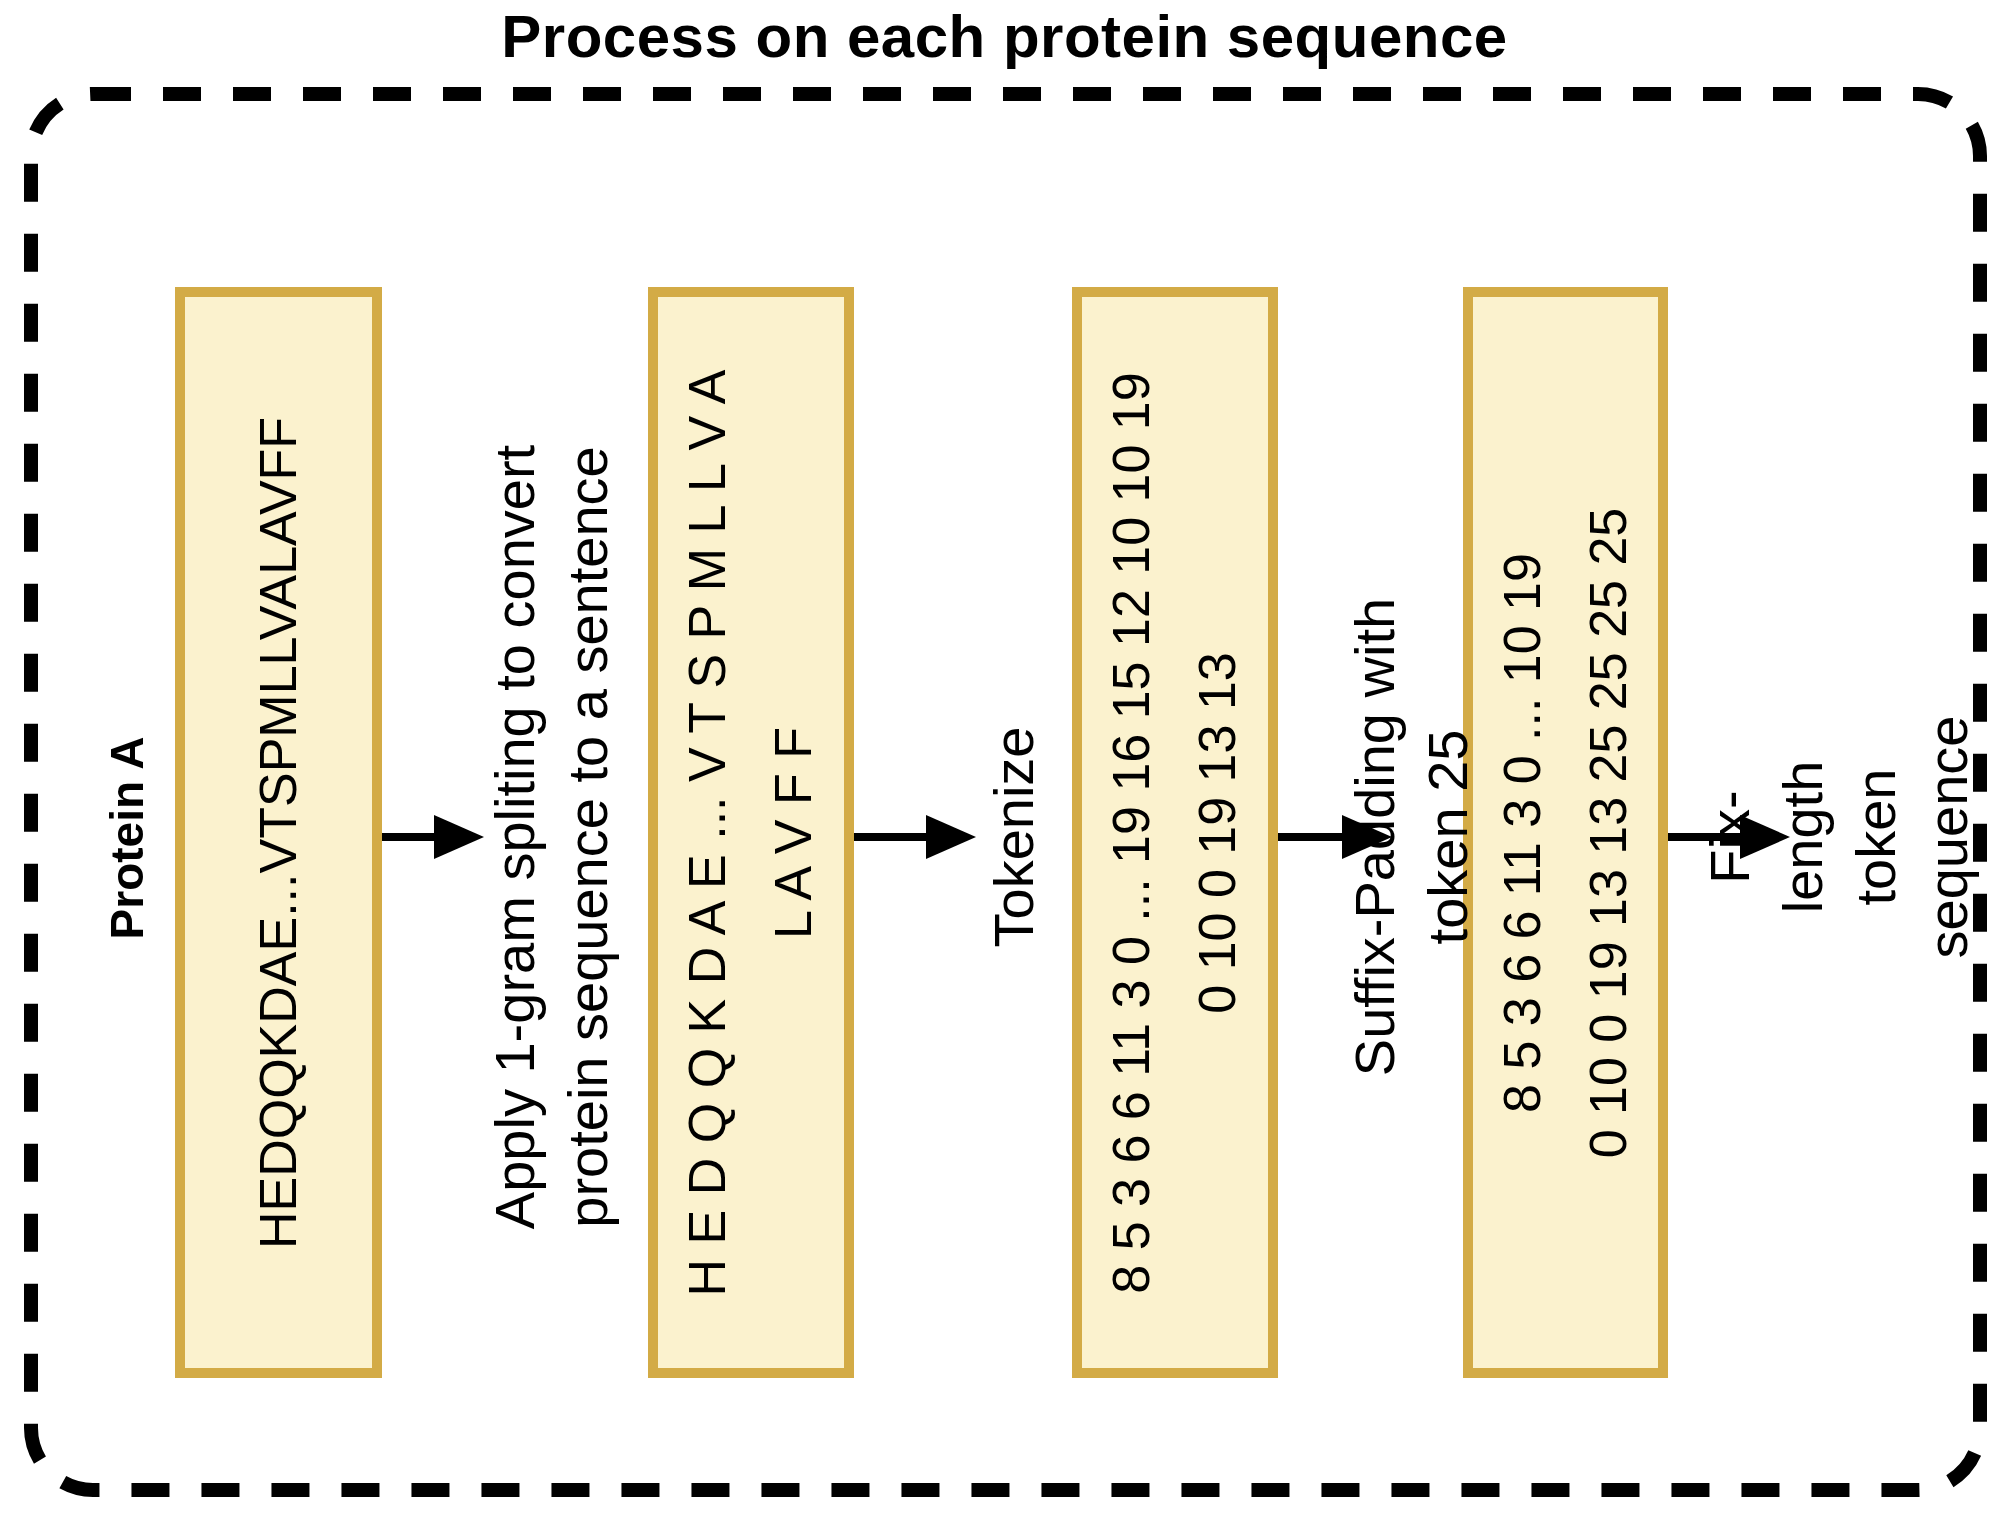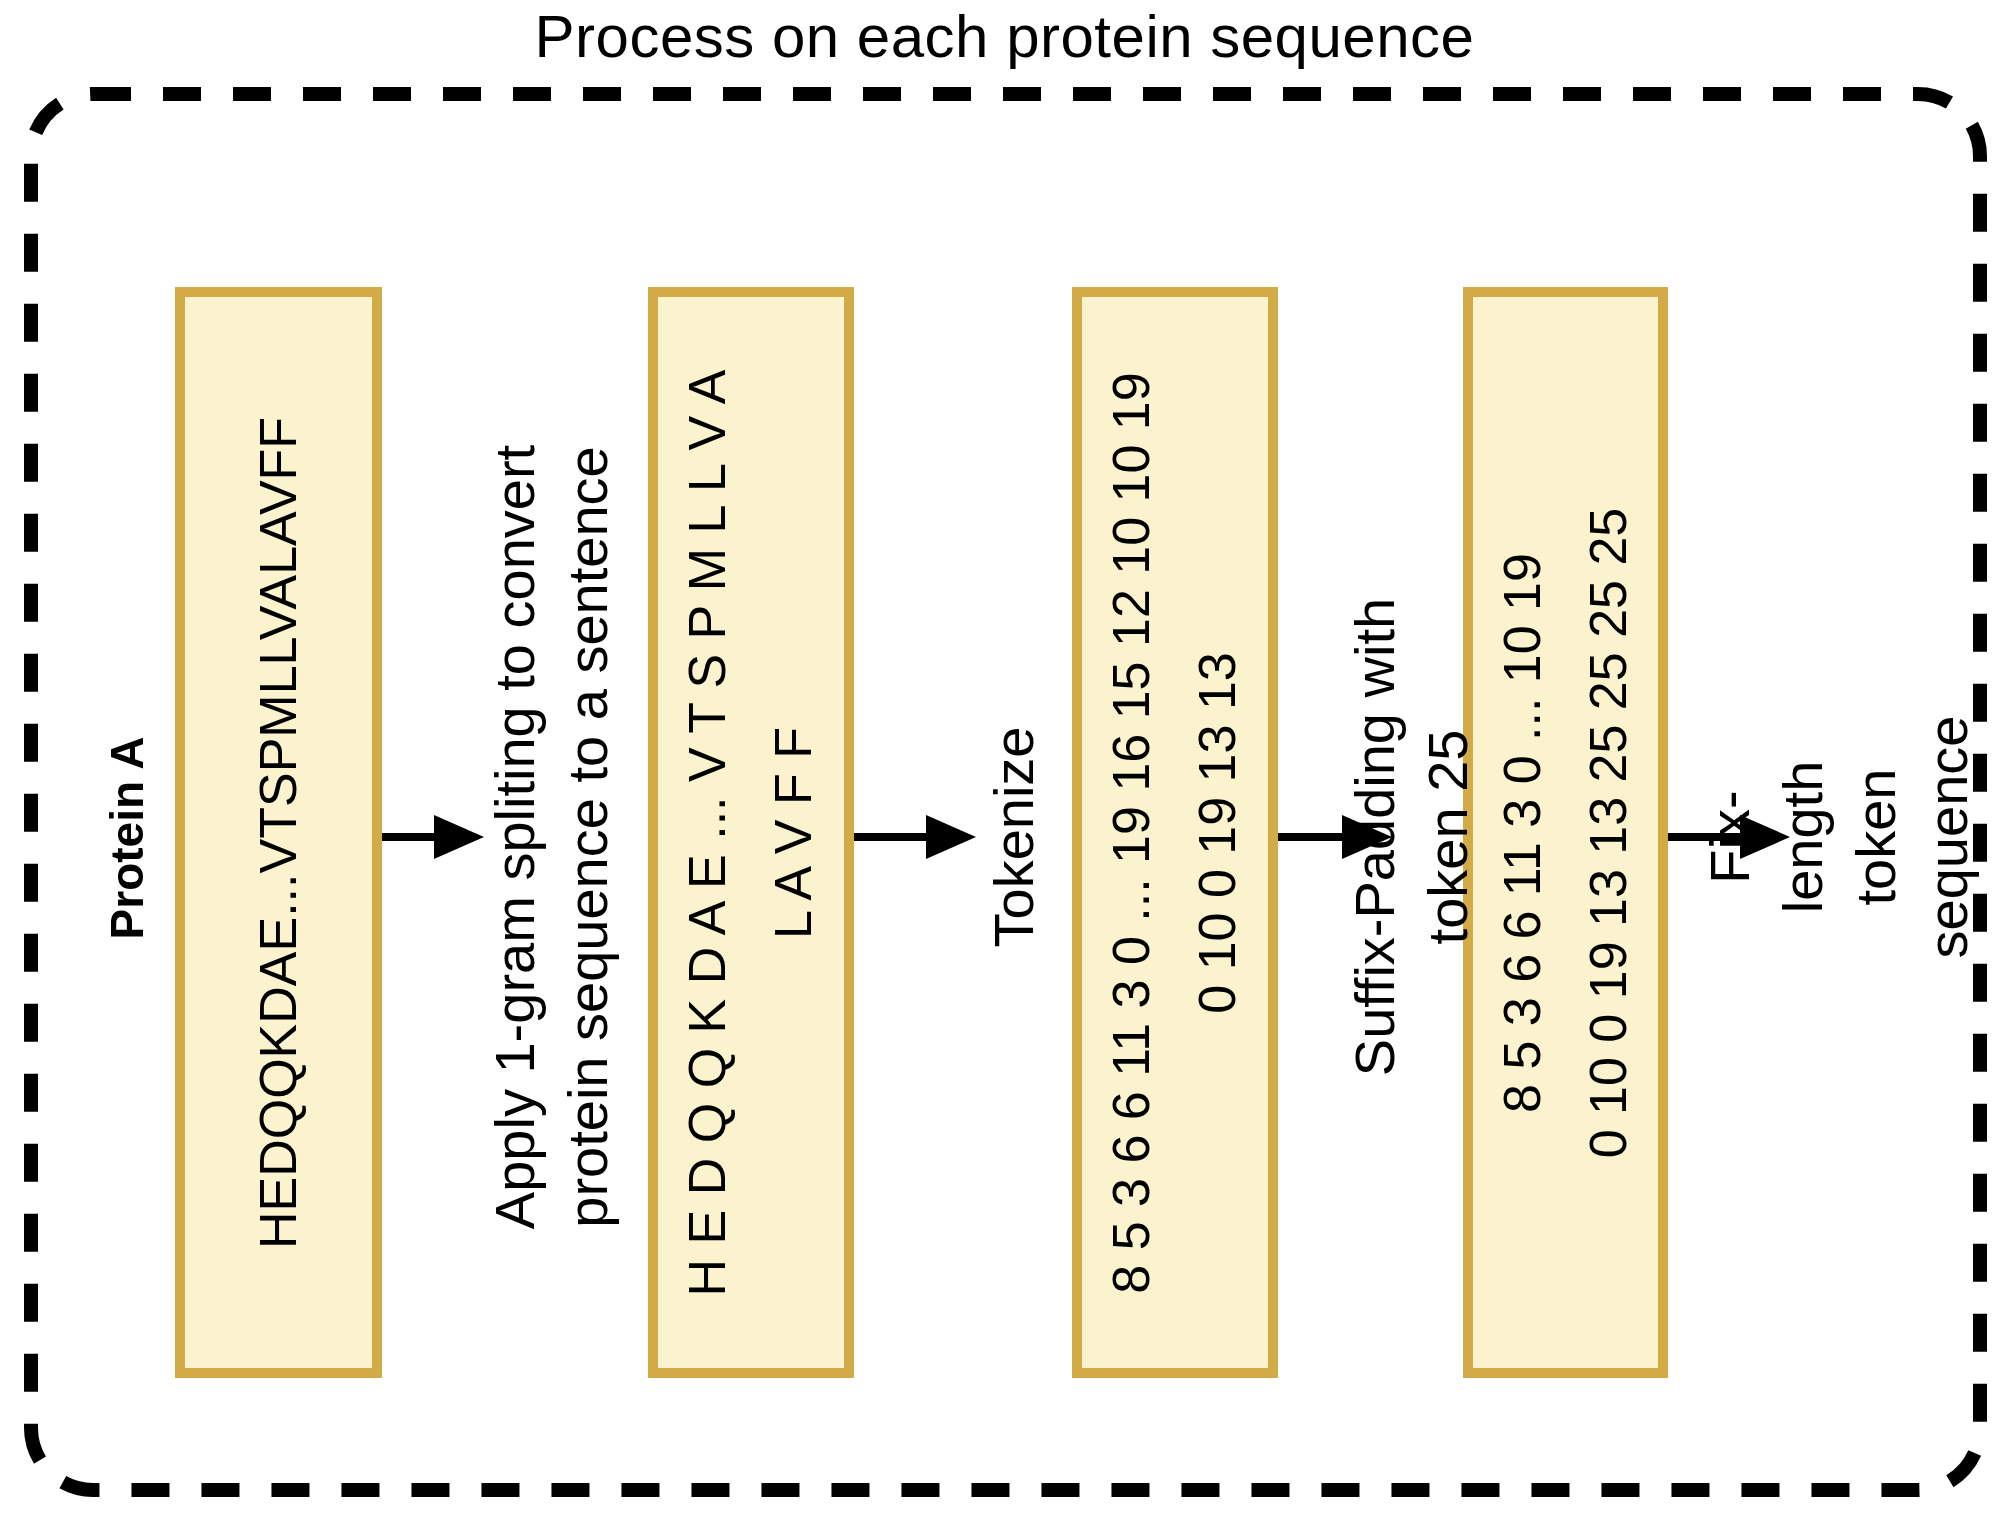--- a/index.html
+++ b/index.html
@@ -15,21 +15,21 @@
     background: #ffffff;
     overflow: hidden;
   }
   .title {
     position: absolute;
     left: 0;
     top: 2px;
     width: 2009px;
     text-align: center;
     font-size: 60px;
-    font-weight: normal;
+    font-weight: bold;
     color: #000000;
     letter-spacing: 0.5px;
   }
   svg.overlay {
     position: absolute;
     left: 0;
     top: 0;
     width: 2009px;
     height: 1527px;
   }

